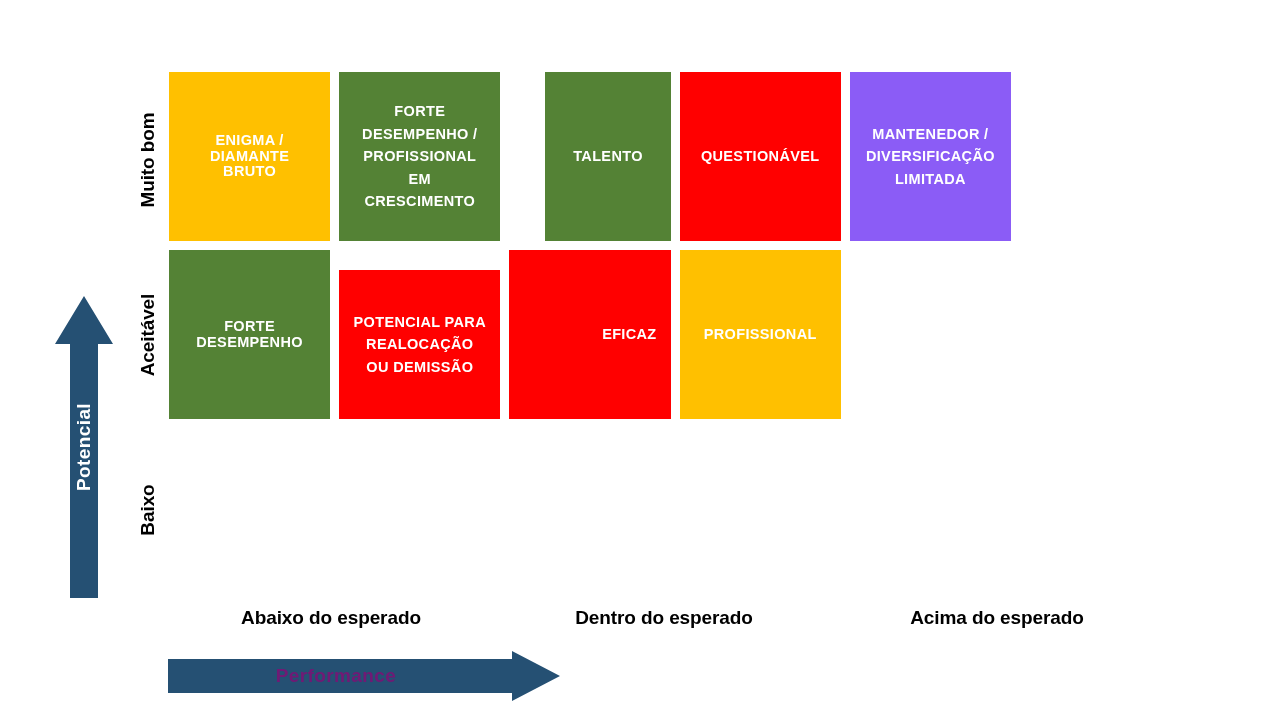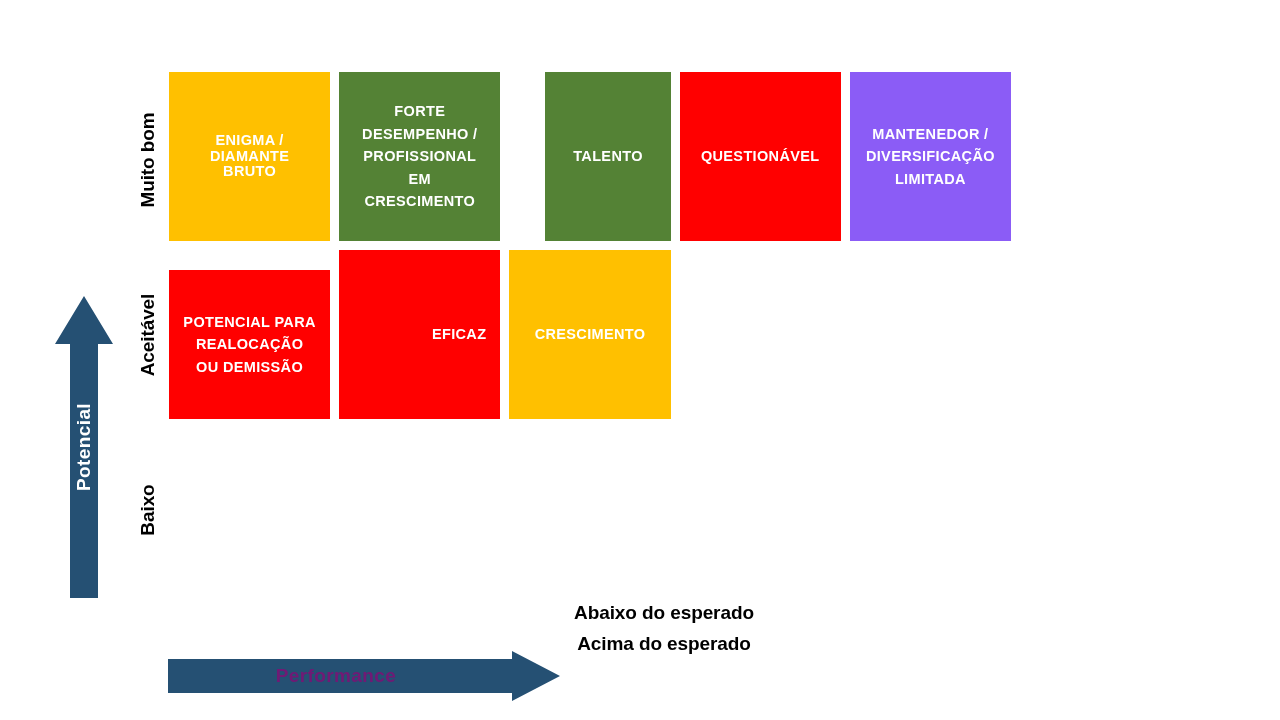--- a/index.html
+++ b/index.html
@@ -126,21 +126,21 @@
   .cell.two-line .cell-label { line-height: 1.55; }
 
   
   .x-labels {
     position: absolute;
     left: 169px;
     top: 602px;
     width: 990px;
     height: 32px;
     display: grid;
-    grid-template-columns: repeat(1, 1fr);
+    grid-template-columns: repeat(3, 1fr);
     gap: 9px;
   }
   .x-tick {
     display: flex;
     align-items: center;
     justify-content: center;
     font-size: 19px;
     font-weight: bold;
     color: #000000;
     letter-spacing: -0.1px;
@@ -190,31 +190,35 @@
       <span class="cell-label">TALENTO</span>
     </div>
 
     <div class="cell" style="background: rgb(255, 0, 0);">
       <span class="cell-label">QUESTIONÁVEL</span>
     </div>
     <div class="cell two-line" style="background: #8b5cf6; justify-content: flex-end;">
       <span class="cell-label">MANTENEDOR /
 DIVERSIFICAÇÃO LIMITADA</span>
     </div>
+    <div class="cell" style="background: rgb(84, 130, 53);">
+      <span class="cell-label">FORTE DESEMPENHO</span>
+    </div>
 
     <div class="cell two-line" style="background: rgb(255, 0, 0); margin-top: 20px;">
       <span class="cell-label">POTENCIAL PARA
 REALOCAÇÃO OU DEMISSÃO</span>
     </div>
     <div class="cell" style="background: rgb(255, 0, 0); justify-content: flex-end;">
       <span class="cell-label">EFICAZ</span>
     </div>
     <div class="cell" style="background: rgb(255, 192, 0);">
-      <span class="cell-label">CRESCIMENTO</span>
+      <span class="cell-label">PROFISSIONAL</span>
     </div>
   </div>
 
   <div class="x-labels">
     <div class="x-tick">Abaixo do esperado</div>
+    <div class="x-tick">Dentro do esperado</div>
     <div class="x-tick">Acima do esperado</div>
   </div>
 
 </div>
 
 </body></html>

